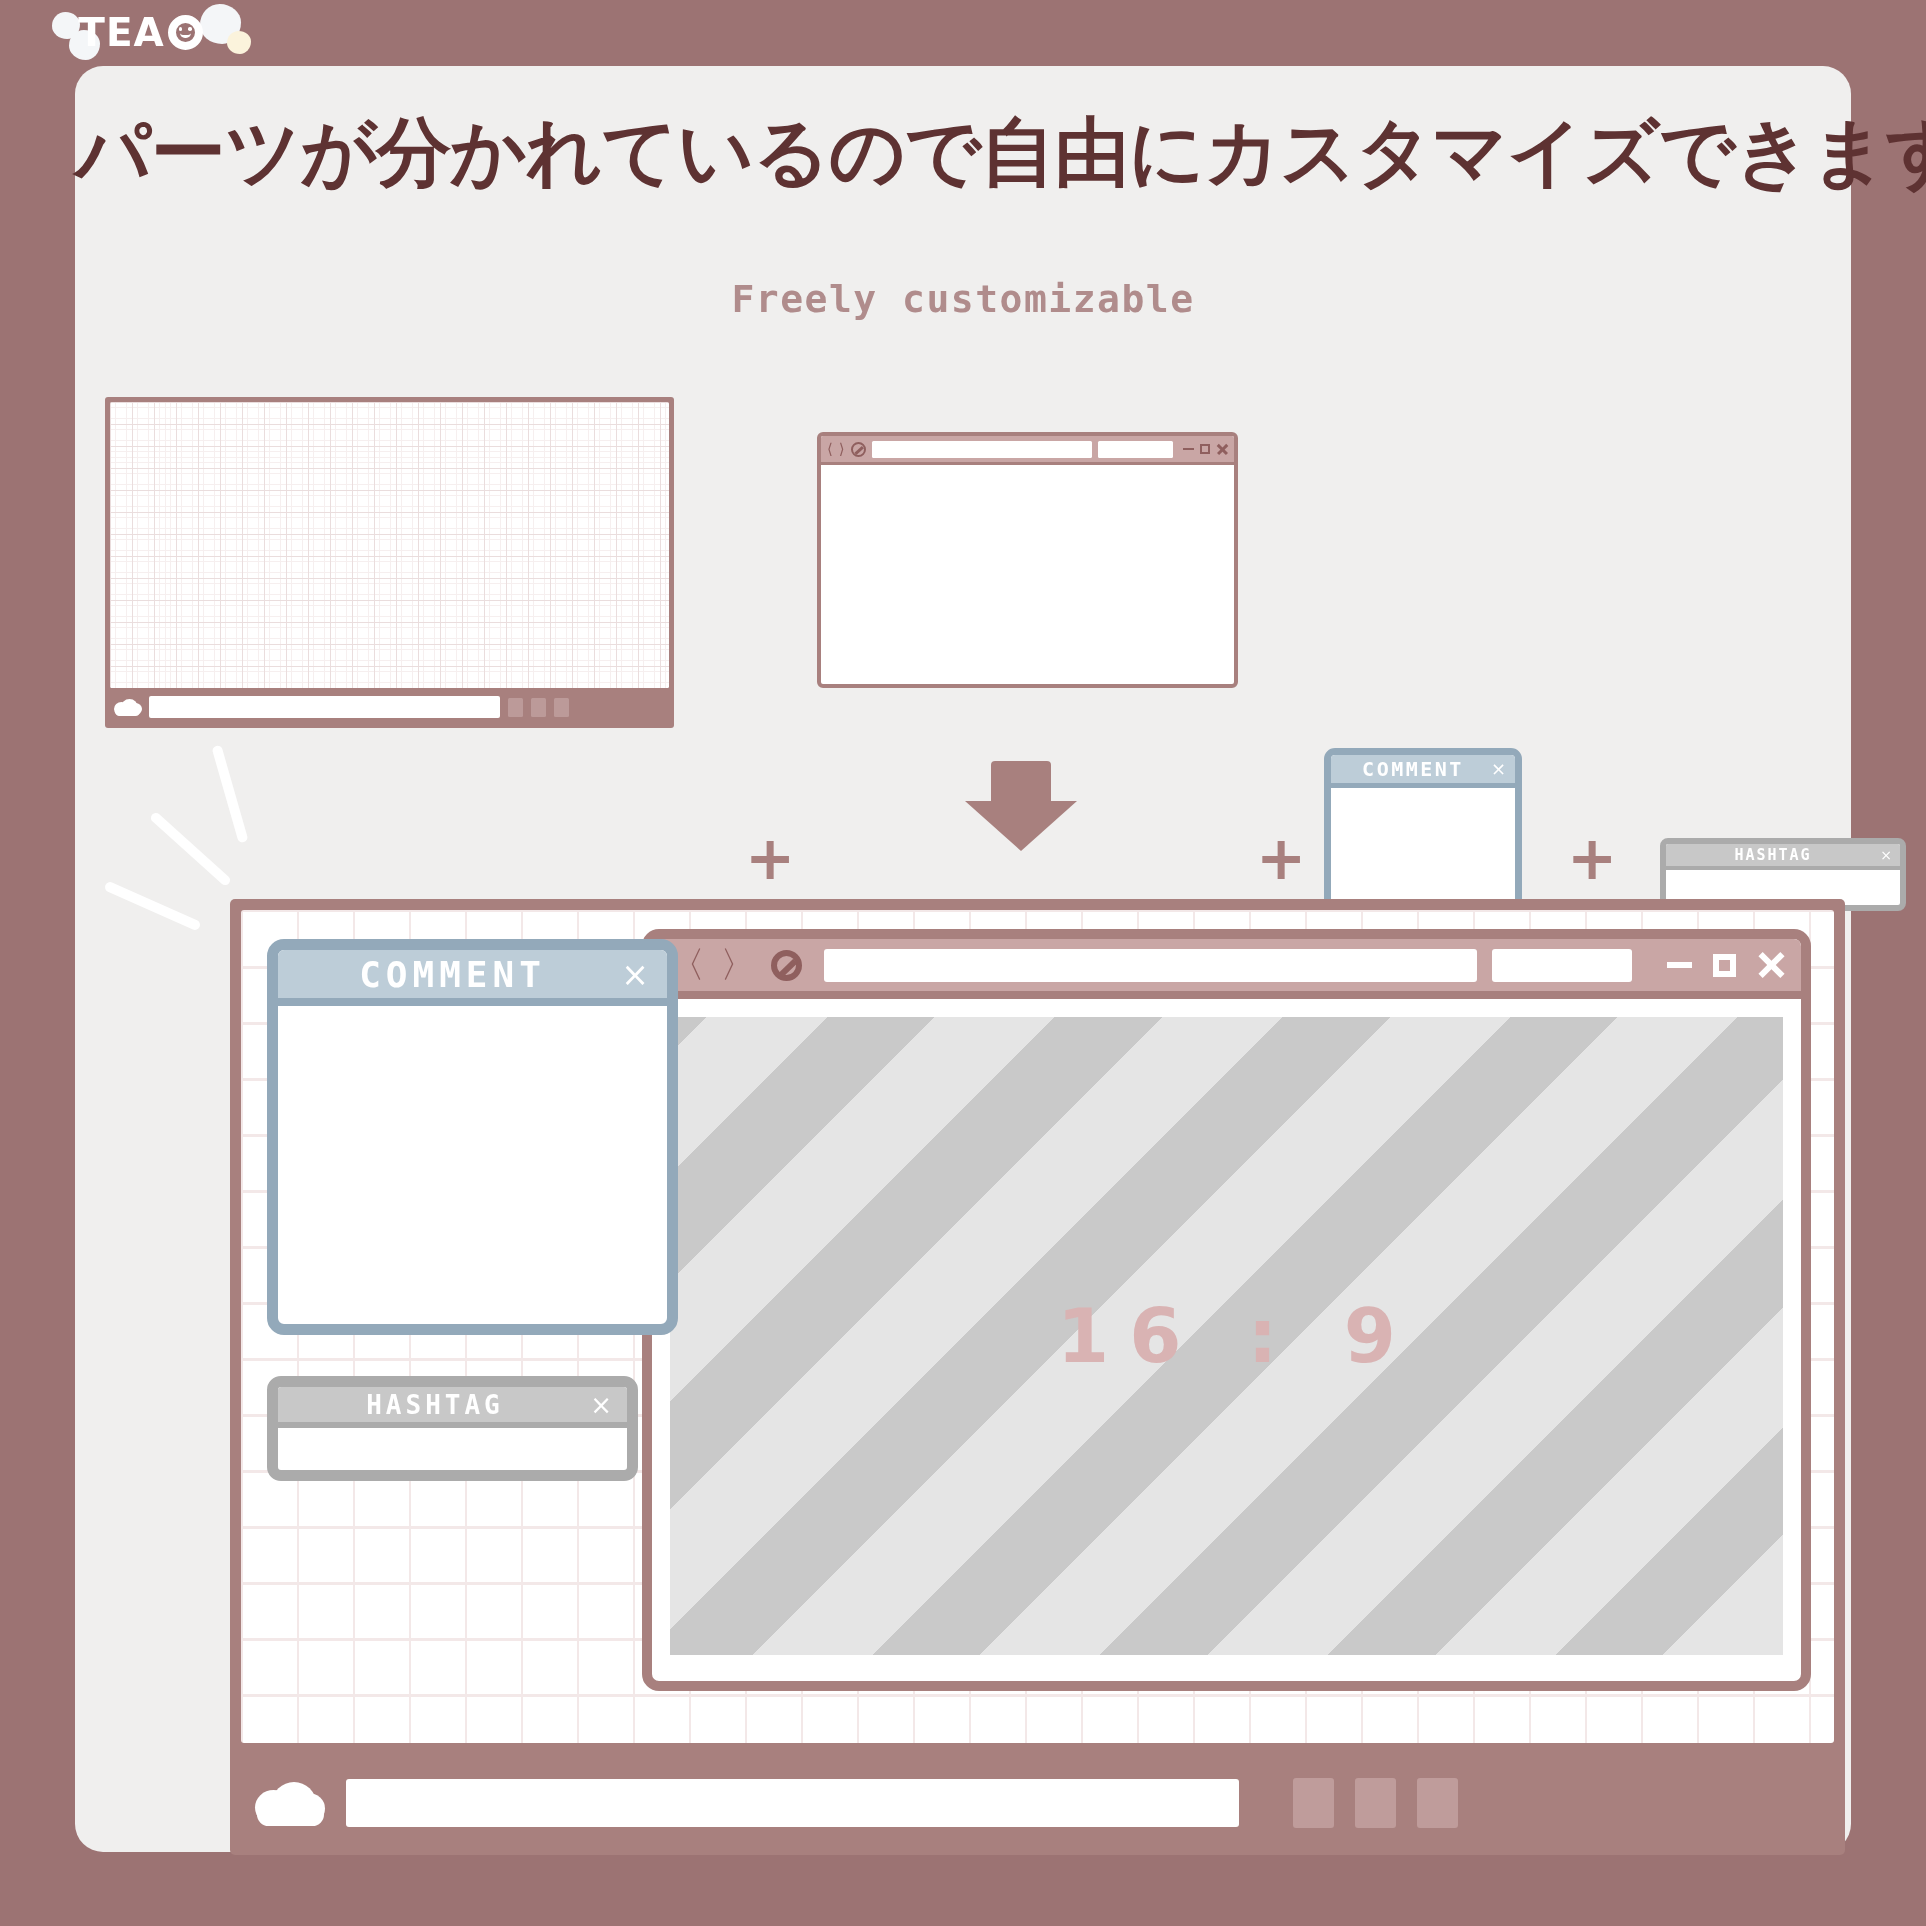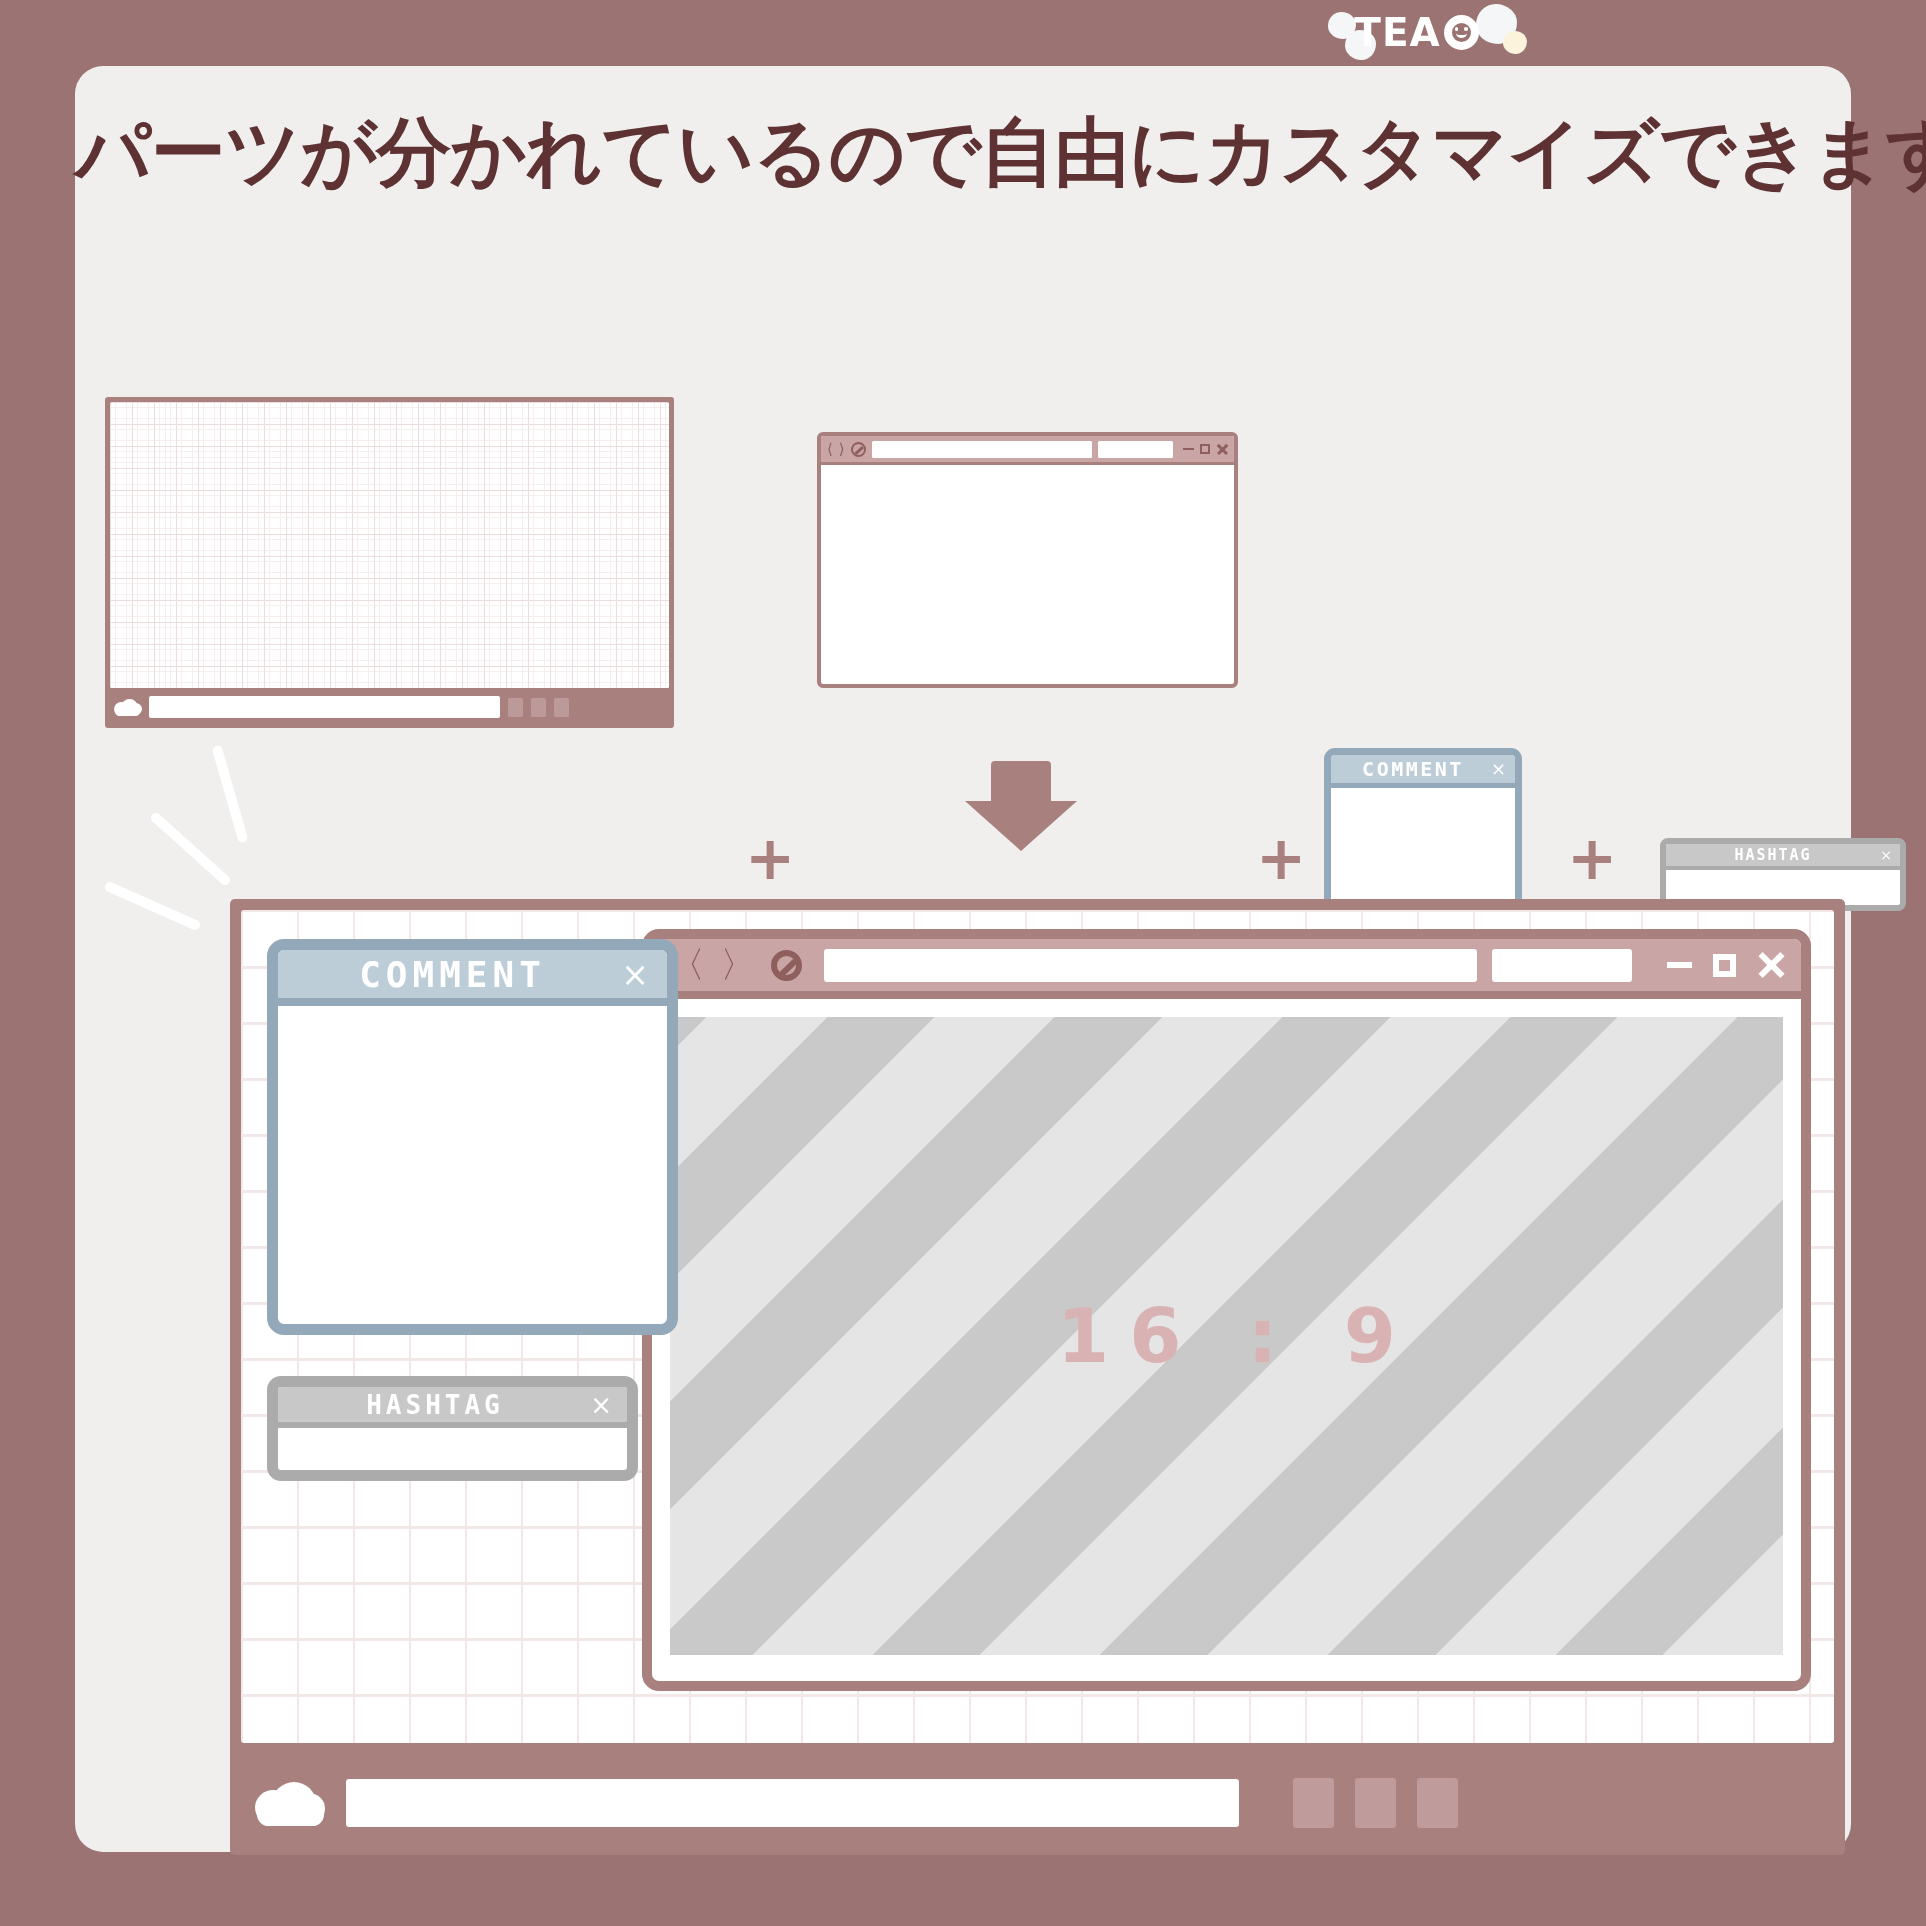--- a/index.html
+++ b/index.html
@@ -17,21 +17,21 @@
   }
 
   
   .brand-strip {
     position: absolute;
     top: 0; left: 0;
     width: 1557px;
     height: 64px;
     display: flex;
     align-items: center;
-    justify-content: flex-end;
+    justify-content: flex-start;
   }
   .brand-wrap {
     position: relative;
     width: 281px;
     height: 64px;
     display: flex;
     align-items: center;
     justify-content: center;
   }
   .brand-text {
@@ -574,20 +574,21 @@
     <span class="brand-text">TEA</span>
     <span class="brand-smiley">
       <span class="brand-mouth"></span>
     </span>
   </div>
 </div>
 
 <div class="card">
 
   <div class="title">パーツが分かれているので自由にカスタマイズできます</div>
+  <div class="subtitle">Freely  customizable</div>
 
   <div class="parts-row">
 
     <div class="part-grid">
       <div class="grid-canvas"></div>
       <div class="grid-bottombar">
         <span class="cloud-icon">
           <span></span>
             <span></span>
             <span></span>

